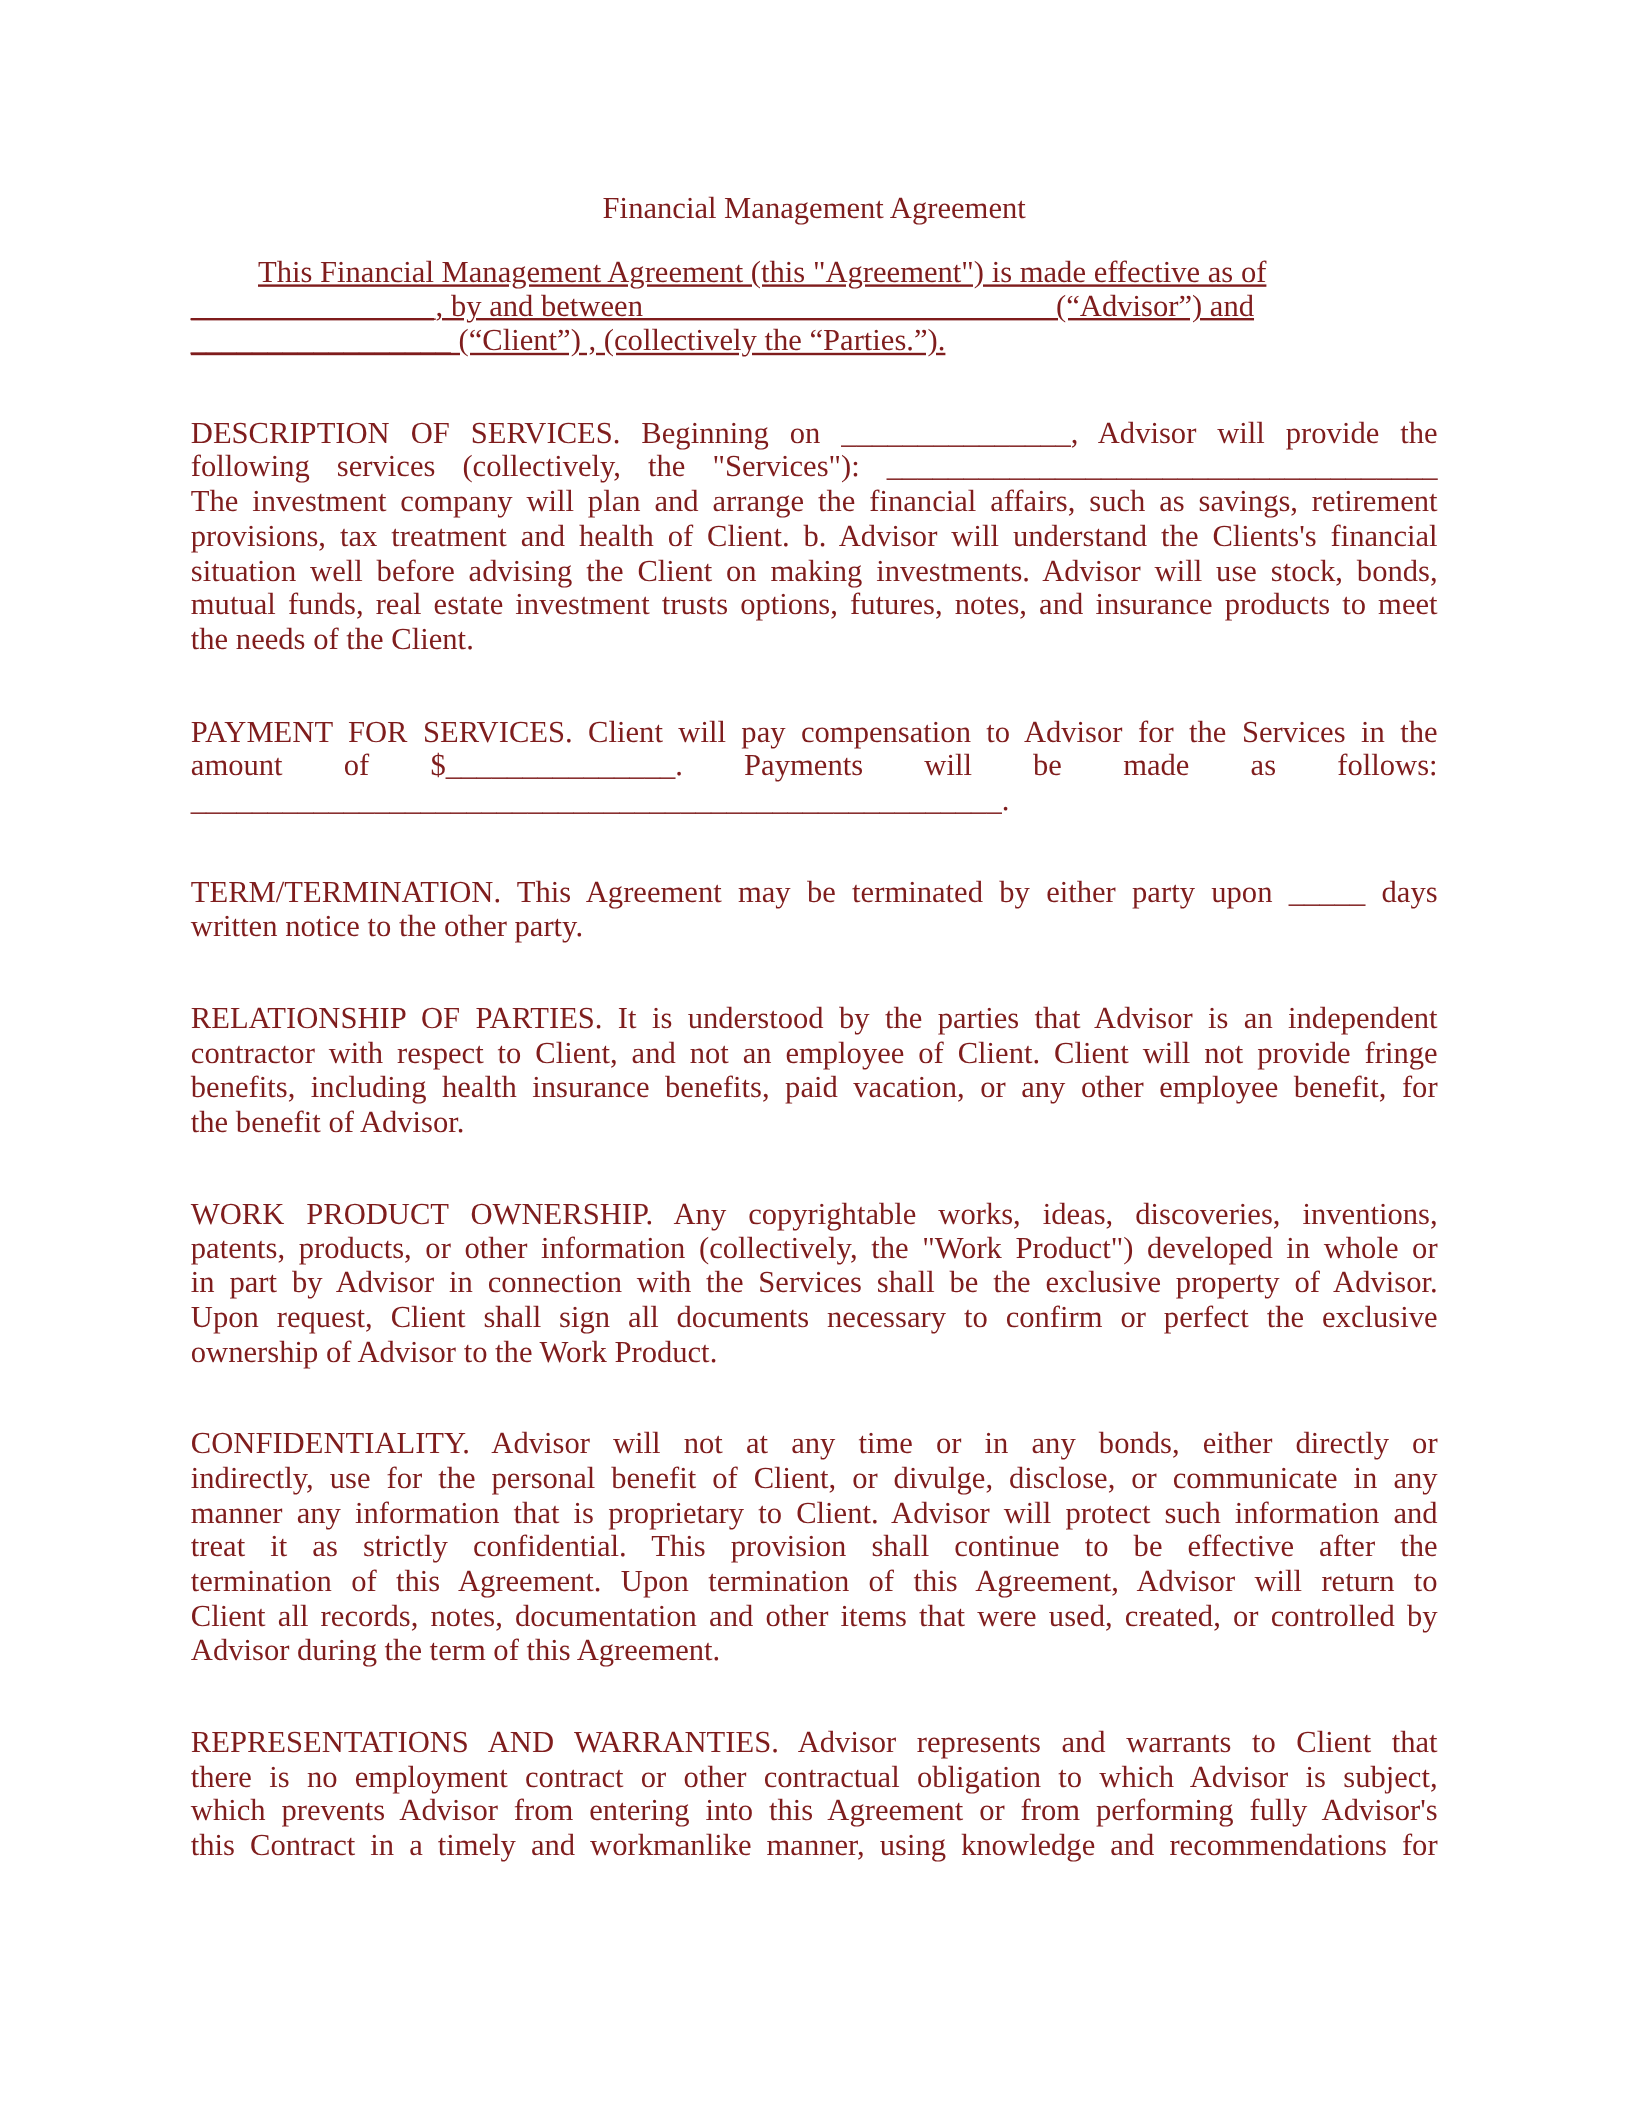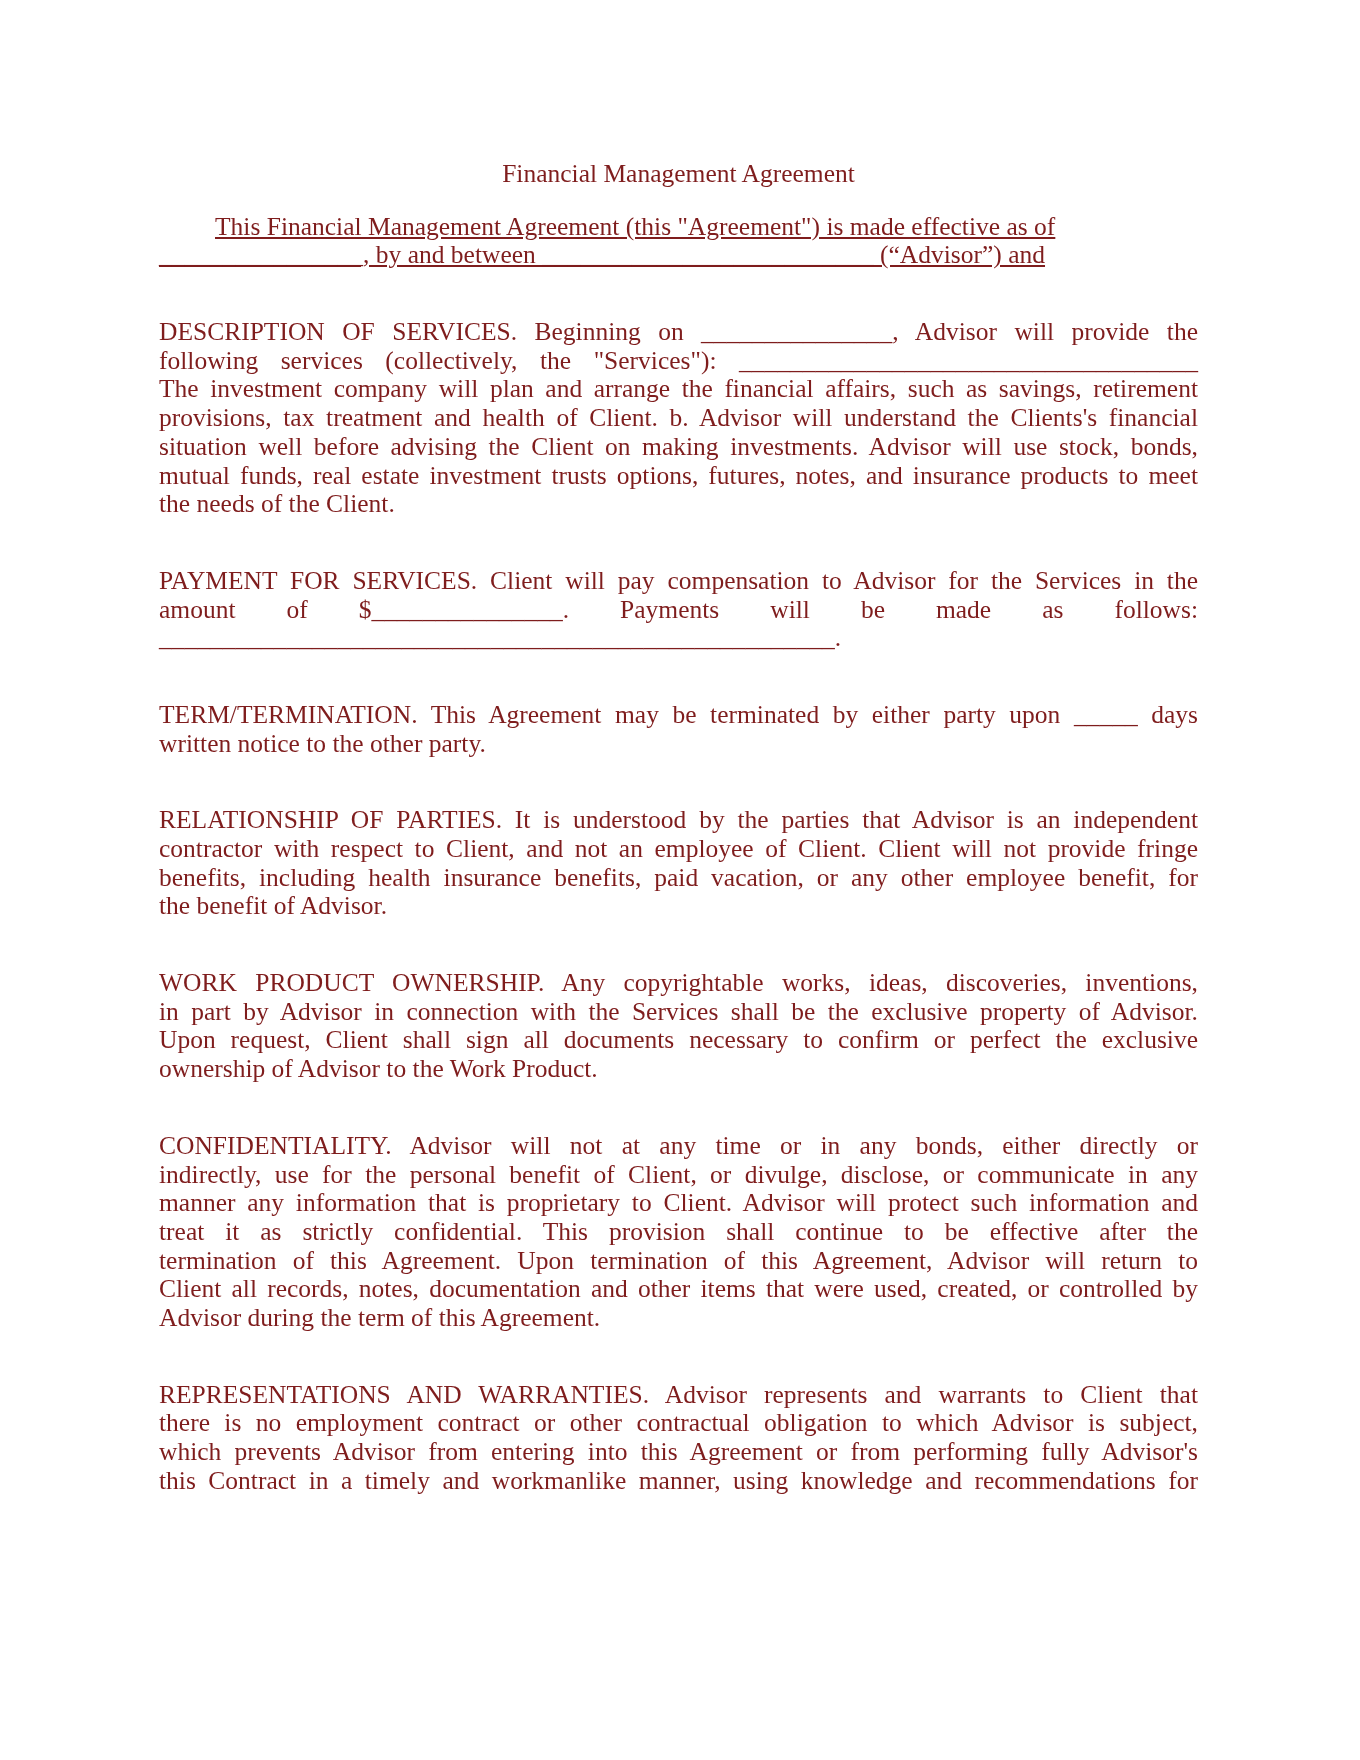--- a/index.html
+++ b/index.html
@@ -56,20 +56,21 @@
 </head>
 <body>
 
 <div class="page">
   <div class="content">
     <div class="title">Financial Management Agreement</div>
     <div id="paragraphs">
         <div class="para">
           <div class="line left-line indent">This Financial Management Agreement (this "Agreement") is made effective as of</div>
           <div class="line left-line">________________, by and between __________________________ (“Advisor”) and</div>
+          <div class="line left-line">_________________ (“Client”) , (collectively the “Parties.”).</div>
         </div>
         <div class="para">
           <div class="line just">DESCRIPTION OF SERVICES. Beginning on _______________, Advisor will provide the</div>
           <div class="line just">following services (collectively, the "Services"): ____________________________________</div>
           <div class="line just">The investment company will plan and arrange the financial affairs, such as savings, retirement</div>
           <div class="line just">provisions, tax treatment and health of Client. b. Advisor will understand the Clients's financial</div>
           <div class="line just">situation well before advising the Client on making investments. Advisor will use stock, bonds,</div>
           <div class="line just">mutual funds, real estate investment trusts options, futures, notes, and insurance products to meet</div>
           <div class="line just-end">the needs of the Client.</div>
         </div>
@@ -83,20 +84,21 @@
           <div class="line just-end">written notice to the other party.</div>
         </div>
         <div class="para">
           <div class="line just">RELATIONSHIP OF PARTIES. It is understood by the parties that Advisor is an independent</div>
           <div class="line just">contractor with respect to Client, and not an employee of Client. Client will not provide fringe</div>
           <div class="line just">benefits, including health insurance benefits, paid vacation, or any other employee benefit, for</div>
           <div class="line just-end">the benefit of Advisor.</div>
         </div>
         <div class="para">
           <div class="line just">WORK PRODUCT OWNERSHIP. Any copyrightable works, ideas, discoveries, inventions,</div>
+          <div class="line just">patents, products, or other information (collectively, the "Work Product") developed in whole or</div>
           <div class="line just">in part by Advisor in connection with the Services shall be the exclusive property of Advisor.</div>
           <div class="line just">Upon request, Client shall sign all documents necessary to confirm or perfect the exclusive</div>
           <div class="line just-end">ownership of Advisor to the Work Product.</div>
         </div>
         <div class="para">
           <div class="line just">CONFIDENTIALITY. Advisor will not at any time or in any bonds, either directly or</div>
           <div class="line just">indirectly, use for the personal benefit of Client, or divulge, disclose, or communicate in any</div>
           <div class="line just">manner any information that is proprietary to Client. Advisor will protect such information and</div>
           <div class="line just">treat it as strictly confidential. This provision shall continue to be effective after the</div>
           <div class="line just">termination of this Agreement. Upon termination of this Agreement, Advisor will return to</div>

